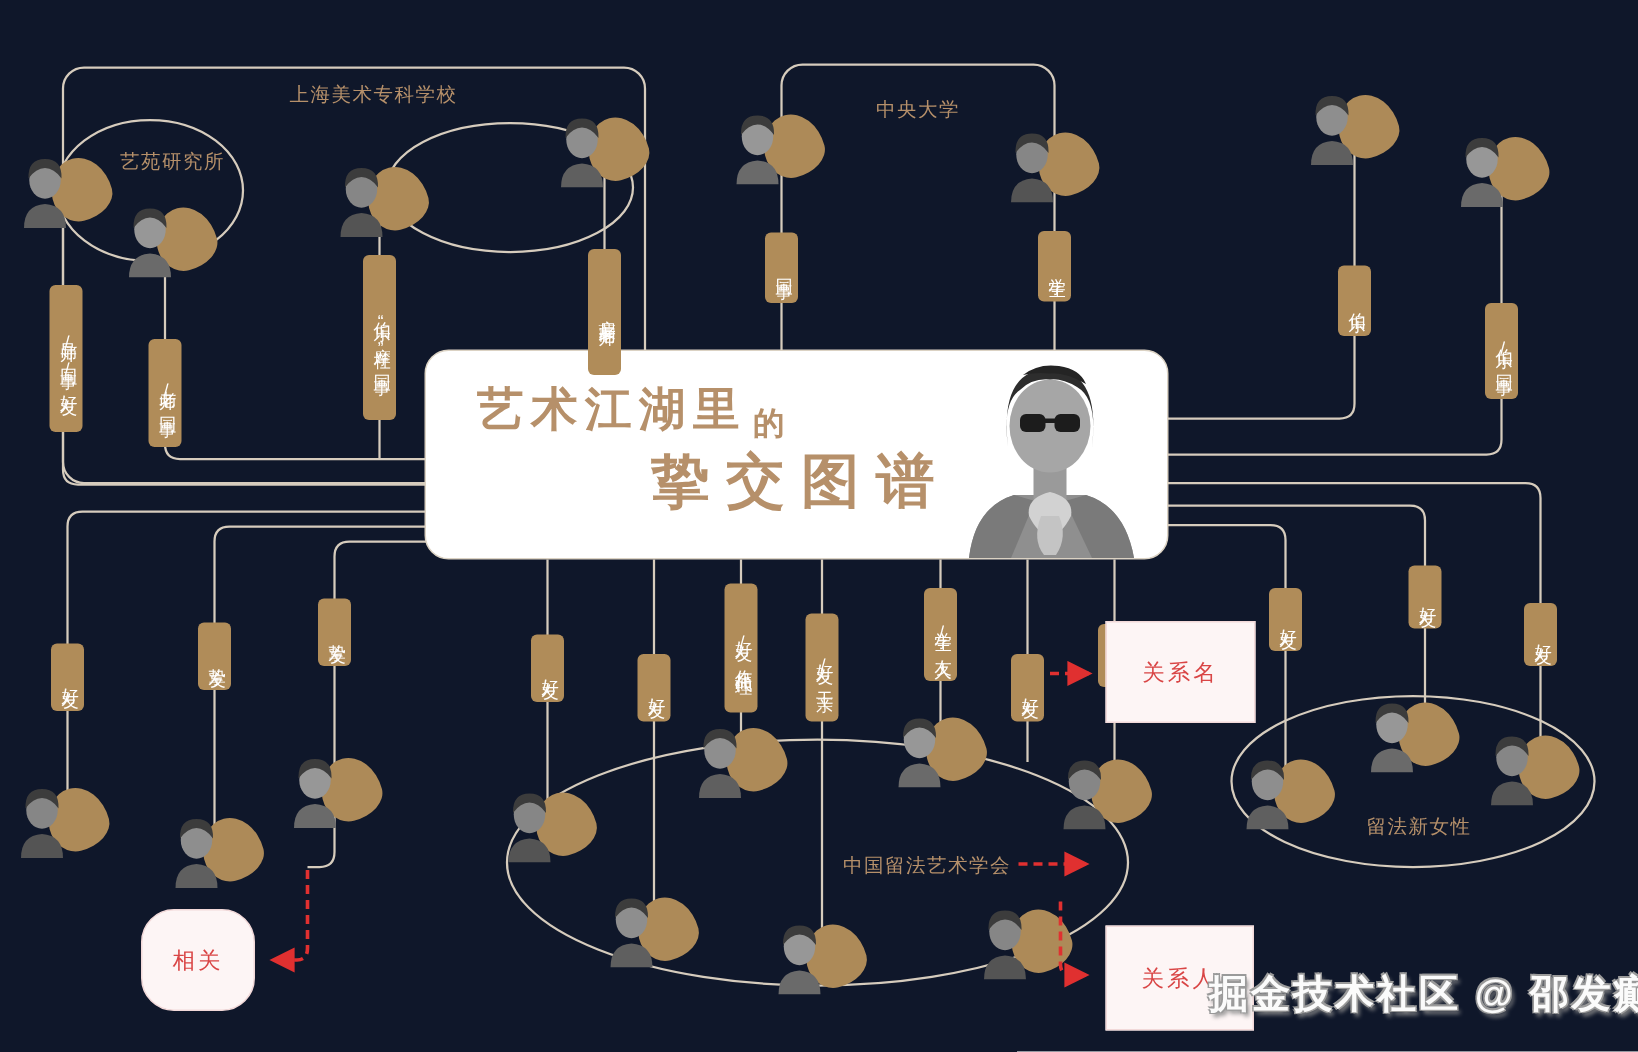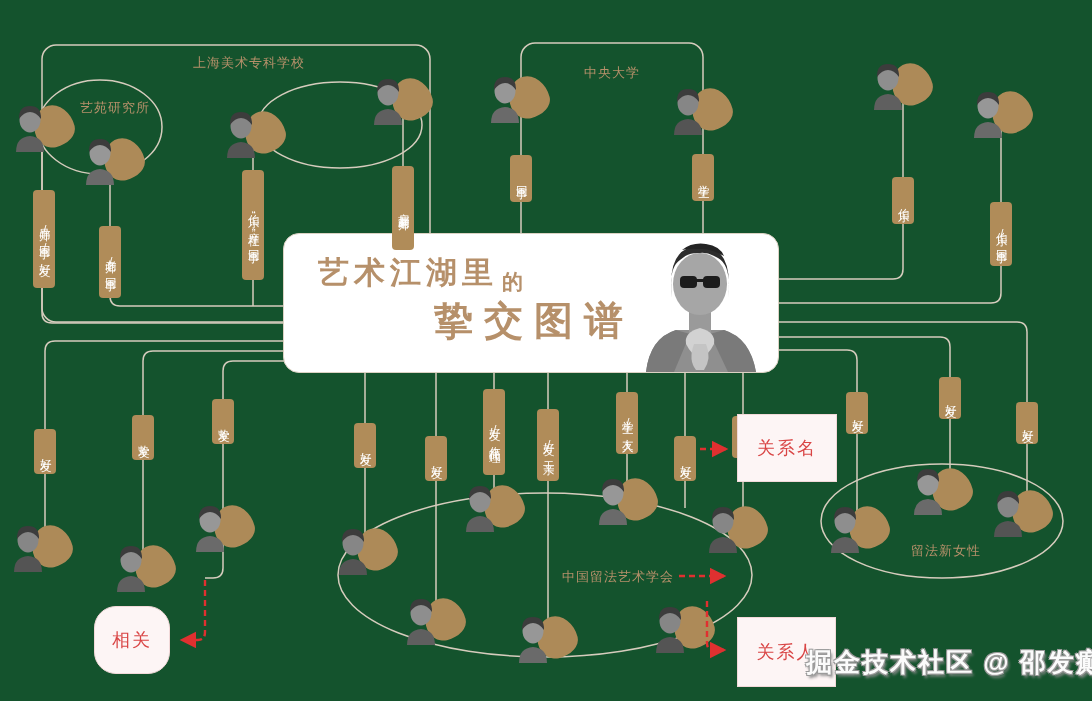--- a/index.html
+++ b/index.html
@@ -1,29 +1,29 @@
 <!DOCTYPE html>
 <html><head>
 <meta charset="utf-8">
 <style>
   html,body{margin:0;padding:0;background:#fff;}
-  #stage{position:relative;width:1092px;height:701px;background:#14532d;overflow:hidden;
+  #stage{position:relative;width:1092px;height:701px;background:#0f172a;overflow:hidden;
          font-family:"Liberation Sans",sans-serif;}
   svg.layer{position:absolute;left:0;top:0;pointer-events:none;}
   
   .glabel{position:absolute;color:#b6906a;font-size:13px;letter-spacing:1px;white-space:nowrap;}
   
   .pill{position:absolute;background:#b08c59;border-radius:4px;color:#fff;
         writing-mode:vertical-rl;text-orientation:upright;
         display:flex;align-items:center;justify-content:center;
         font-size:11.5px;line-height:1;letter-spacing:2px;white-space:nowrap;}
   
   .redbox{position:absolute;background:#fdf5f5;border:1px solid #f2d9d9;
           display:flex;align-items:center;justify-content:center;
-          color:#d94545;font-size:18px;letter-spacing:2px;}
+          color:#d94545;font-size:15px;letter-spacing:2px;}
   
   .person{position:absolute;width:64px;height:54px;}
   .person .blob{position:absolute;left:24px;top:5px;width:40px;height:42px;
         background:#ad8a58;border-radius:48% 52% 58% 42%/55% 62% 38% 45%;
         transform:rotate(-14deg);}
   .person svg{position:absolute;left:0;top:2px;}
   
   #titlecard{position:absolute;left:283px;top:233px;width:494px;height:138px;
         background:#fff;border:1.5px solid #dbd2c3;border-radius:16px;}
   #title-text{position:absolute;left:34px;top:18px;color:#b6906a;

